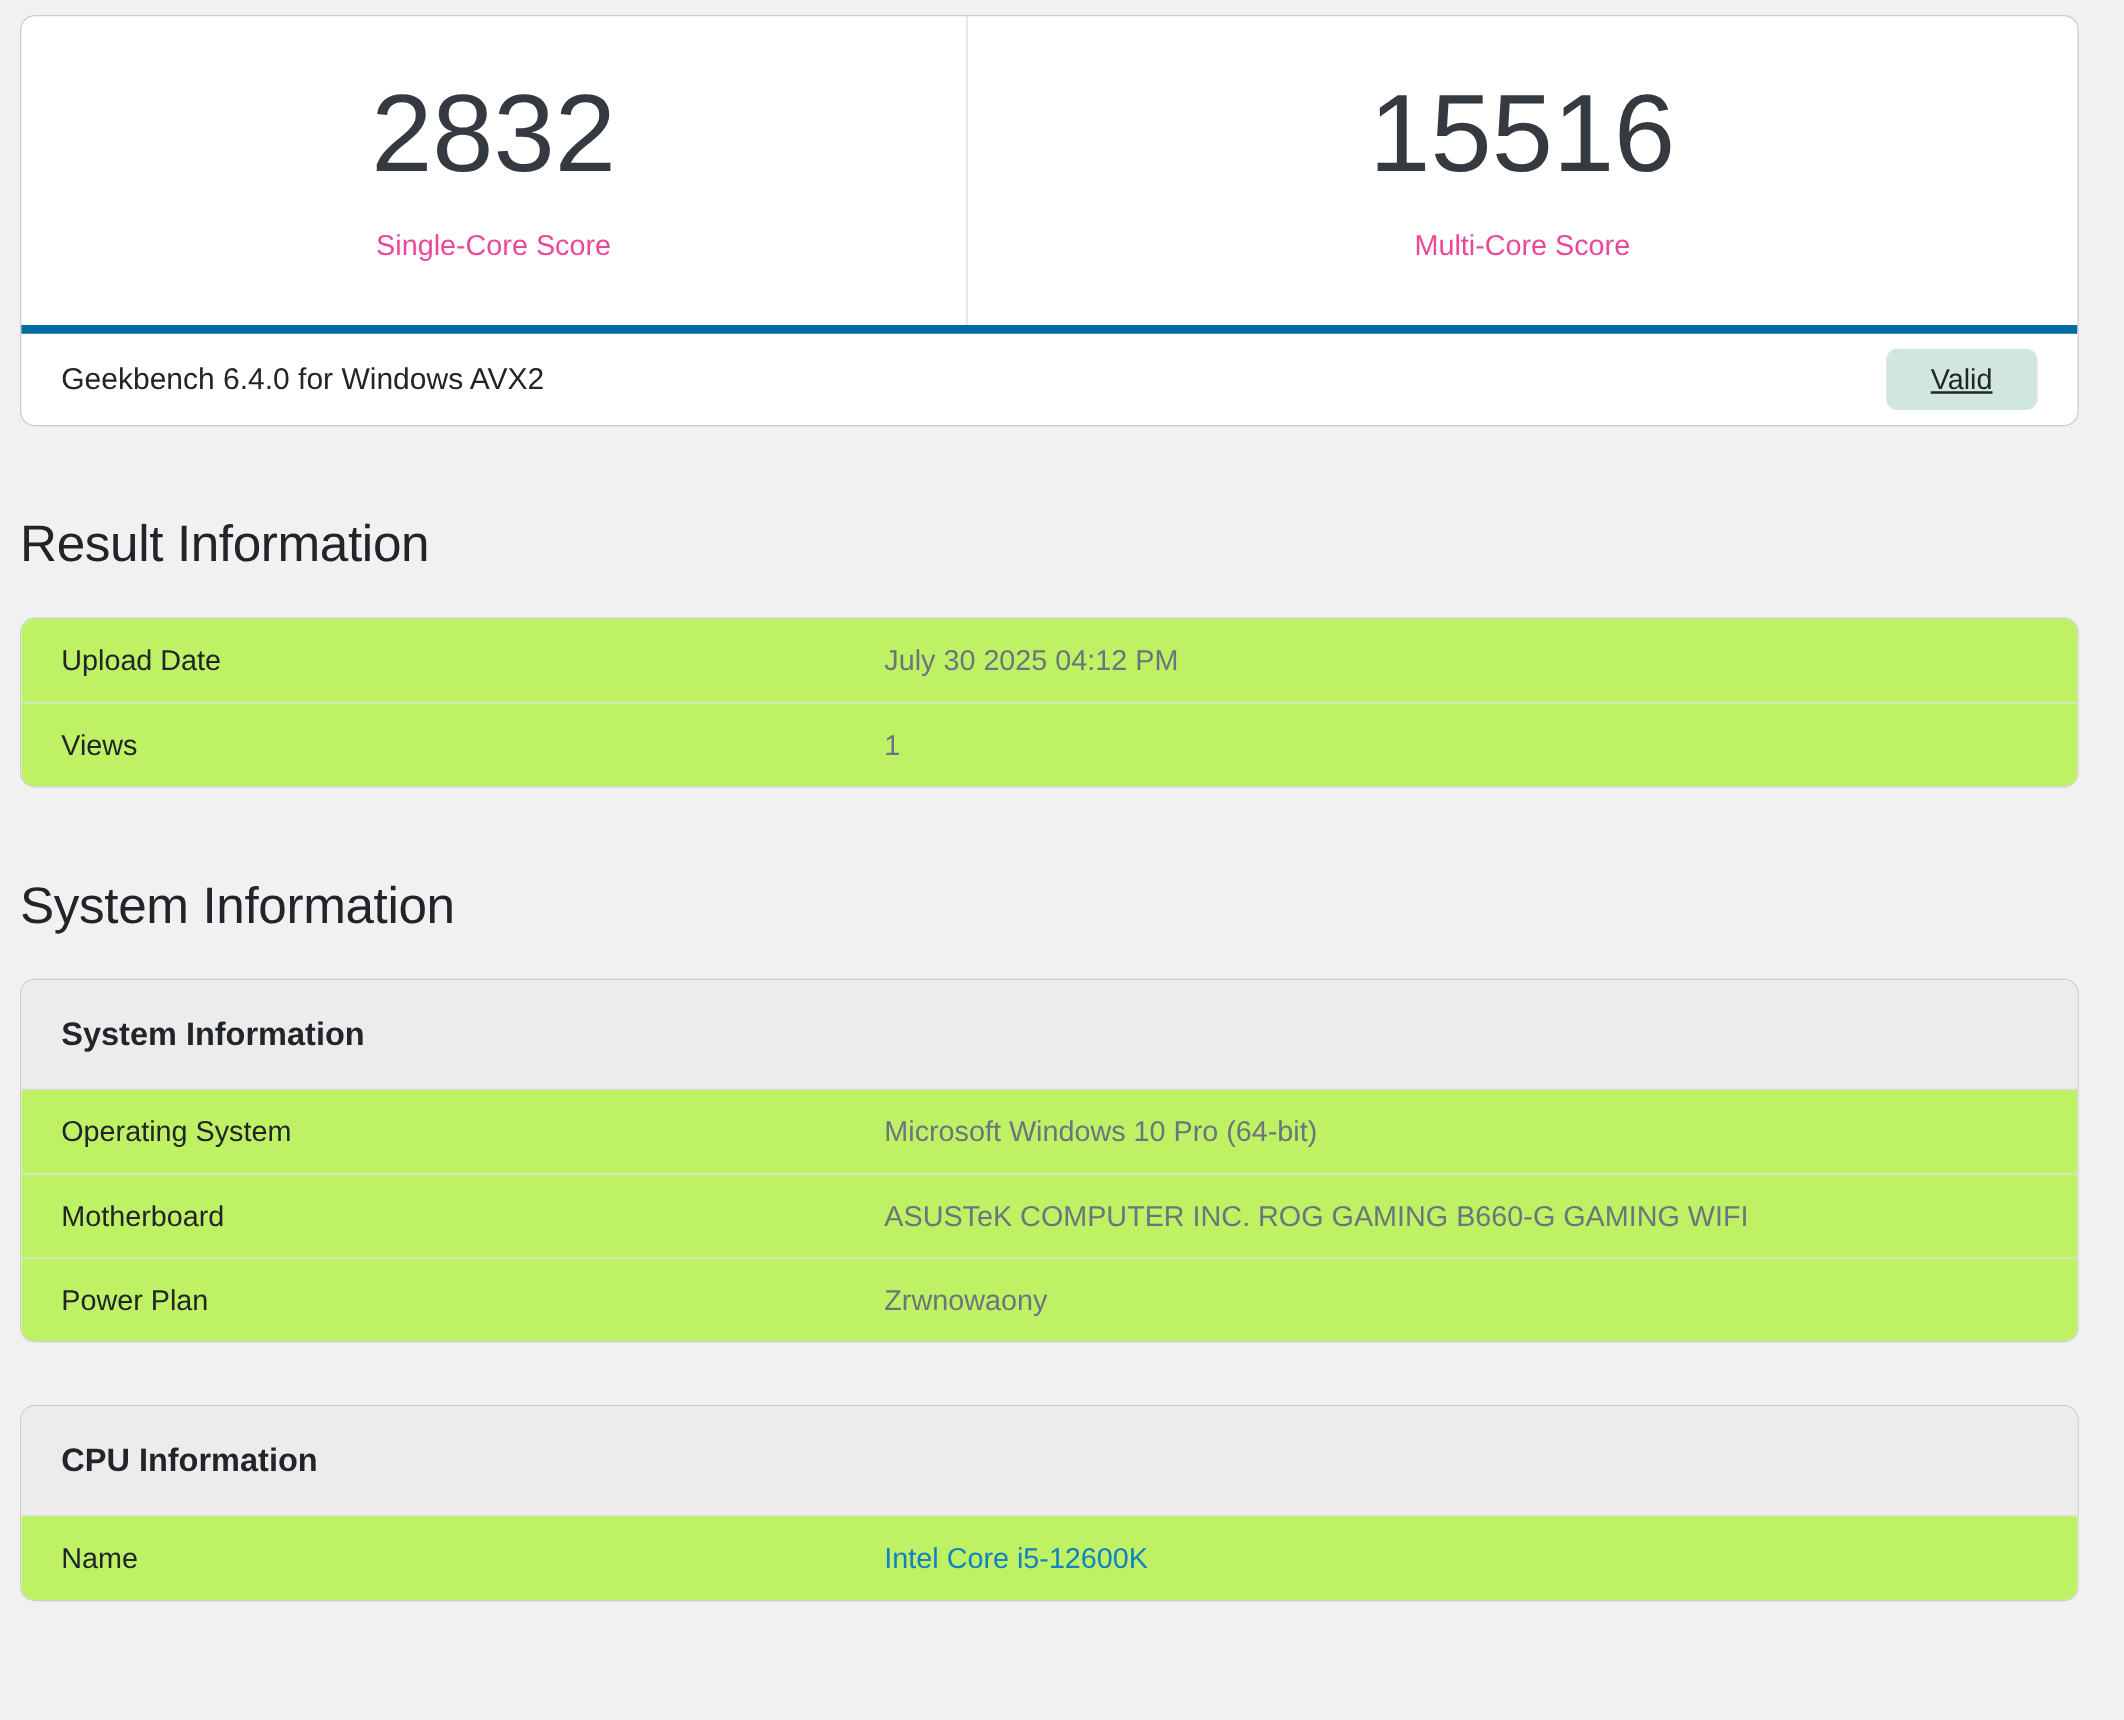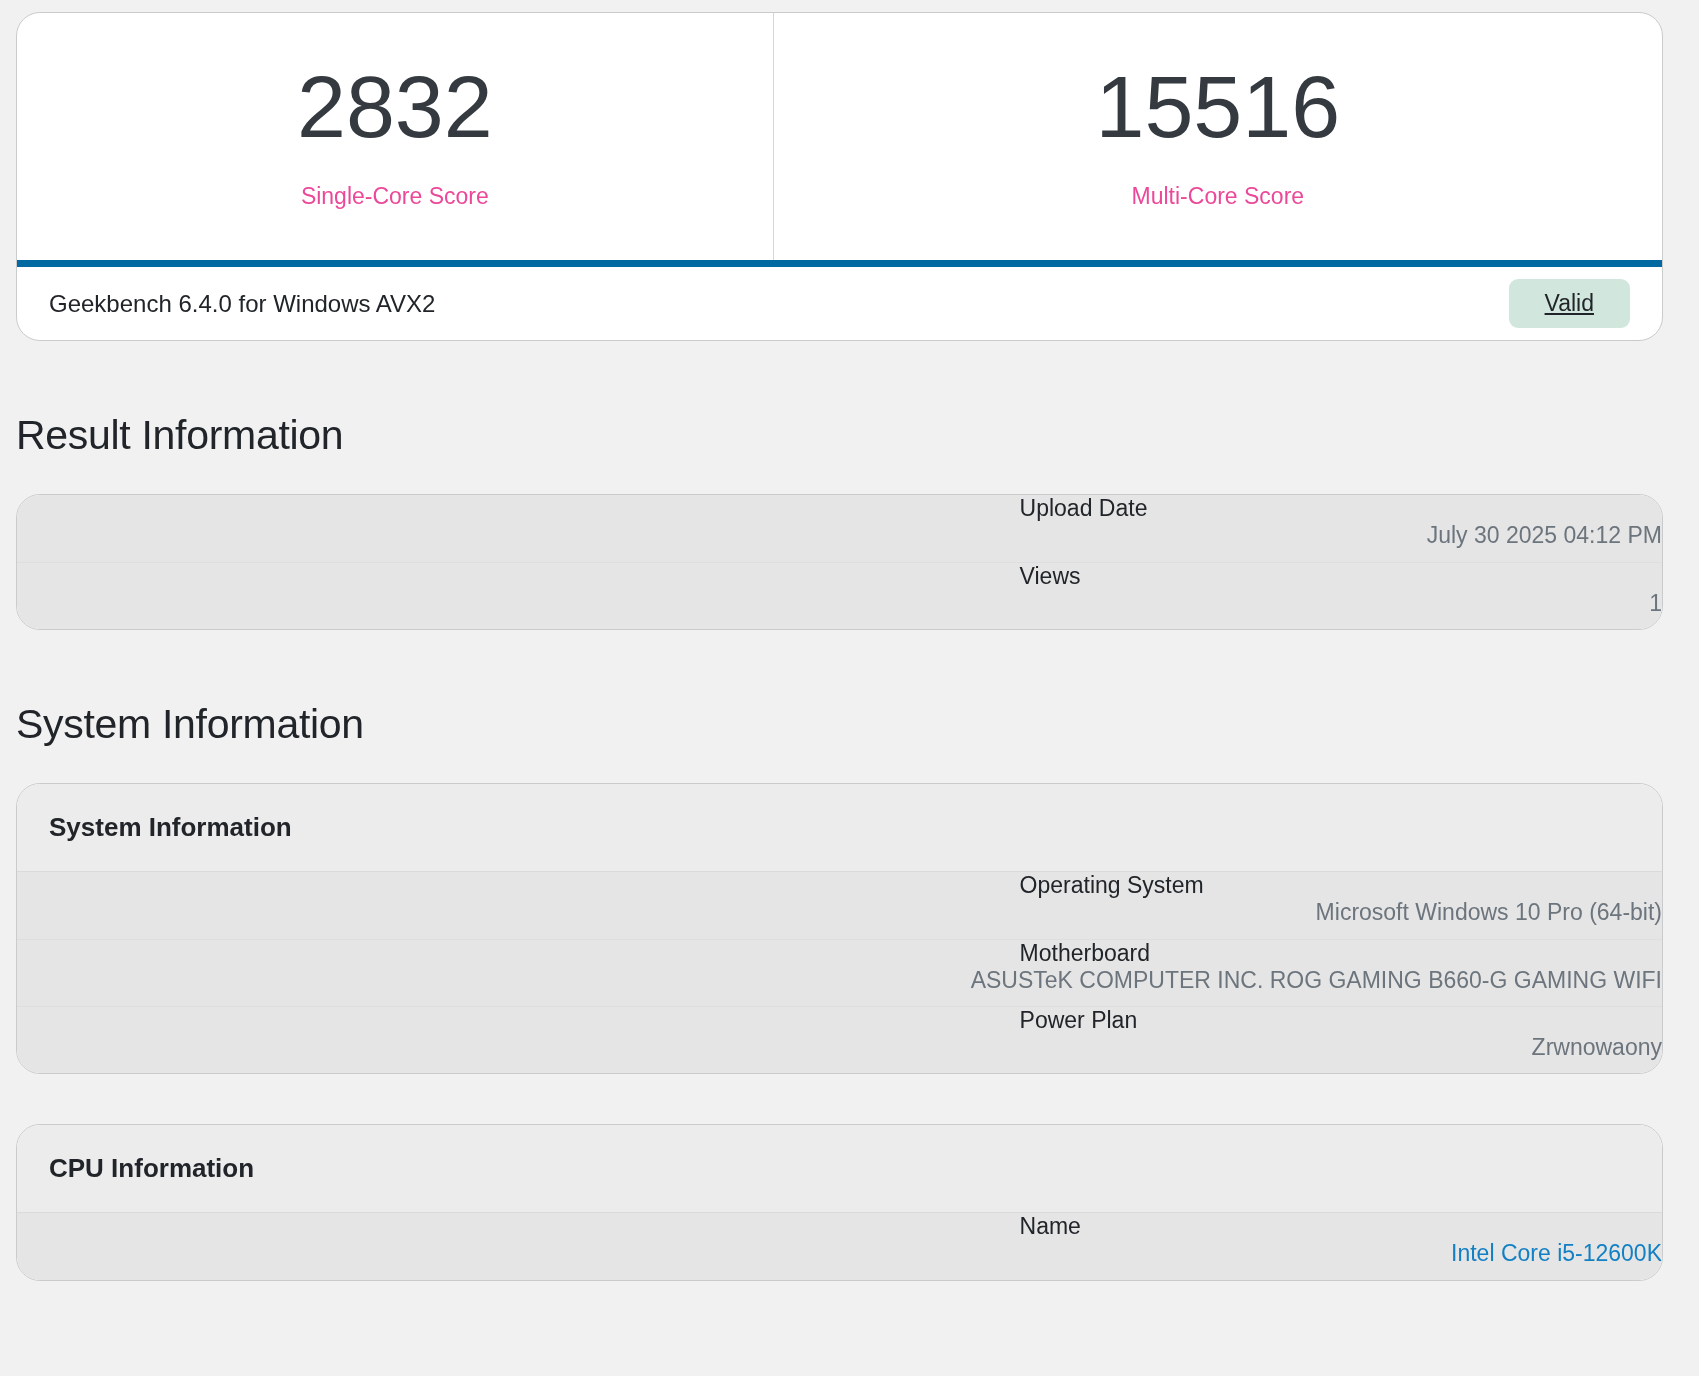--- a/index.html
+++ b/index.html
@@ -13,21 +13,21 @@
   }
   .page {
     width: 1699px;
     height: 1376px;
     padding: 12px 36px 0 16px;
     overflow: hidden;
   }
   .card {
     background: #ffffff;
     border: 1px solid #c9cbcd;
-    border-radius: 24px;
+    border-radius: 12px;
     overflow: hidden;
   }
   
   .score-row { display: flex; height: 247px; }
   .score-cell {
     display: flex; flex-direction: column;
     align-items: center; justify-content: center;
   }
   .score-cell.single { width: 46%; border-right: 1px solid #d6d6d6; }
   .score-cell.multi { flex: 1; text-align: right; }
@@ -64,23 +64,22 @@
   .card-head {
     height: 88px;
     background: #ececed;
     border-bottom: 1px solid #d9dadb;
     display: flex; align-items: center;
     padding: 0 32px;
     font-size: 26px; font-weight: 700; color: #212529;
   }
   .info-row {
     height: 67px;
-    display: flex; align-items: flex-end;
-    background: #e5e5e5;
-    flex-direction: column;
+    display: flex; align-items: center;
+    background: #bef264;
   }
   .info-row + .info-row { border-top: 1px solid #dcdedf; }
   .info-label {
     width: 41%;
     padding-left: 32px;
     font-size: 23px;
     color: #212529;
     white-space: nowrap;
   }
   .info-value {

